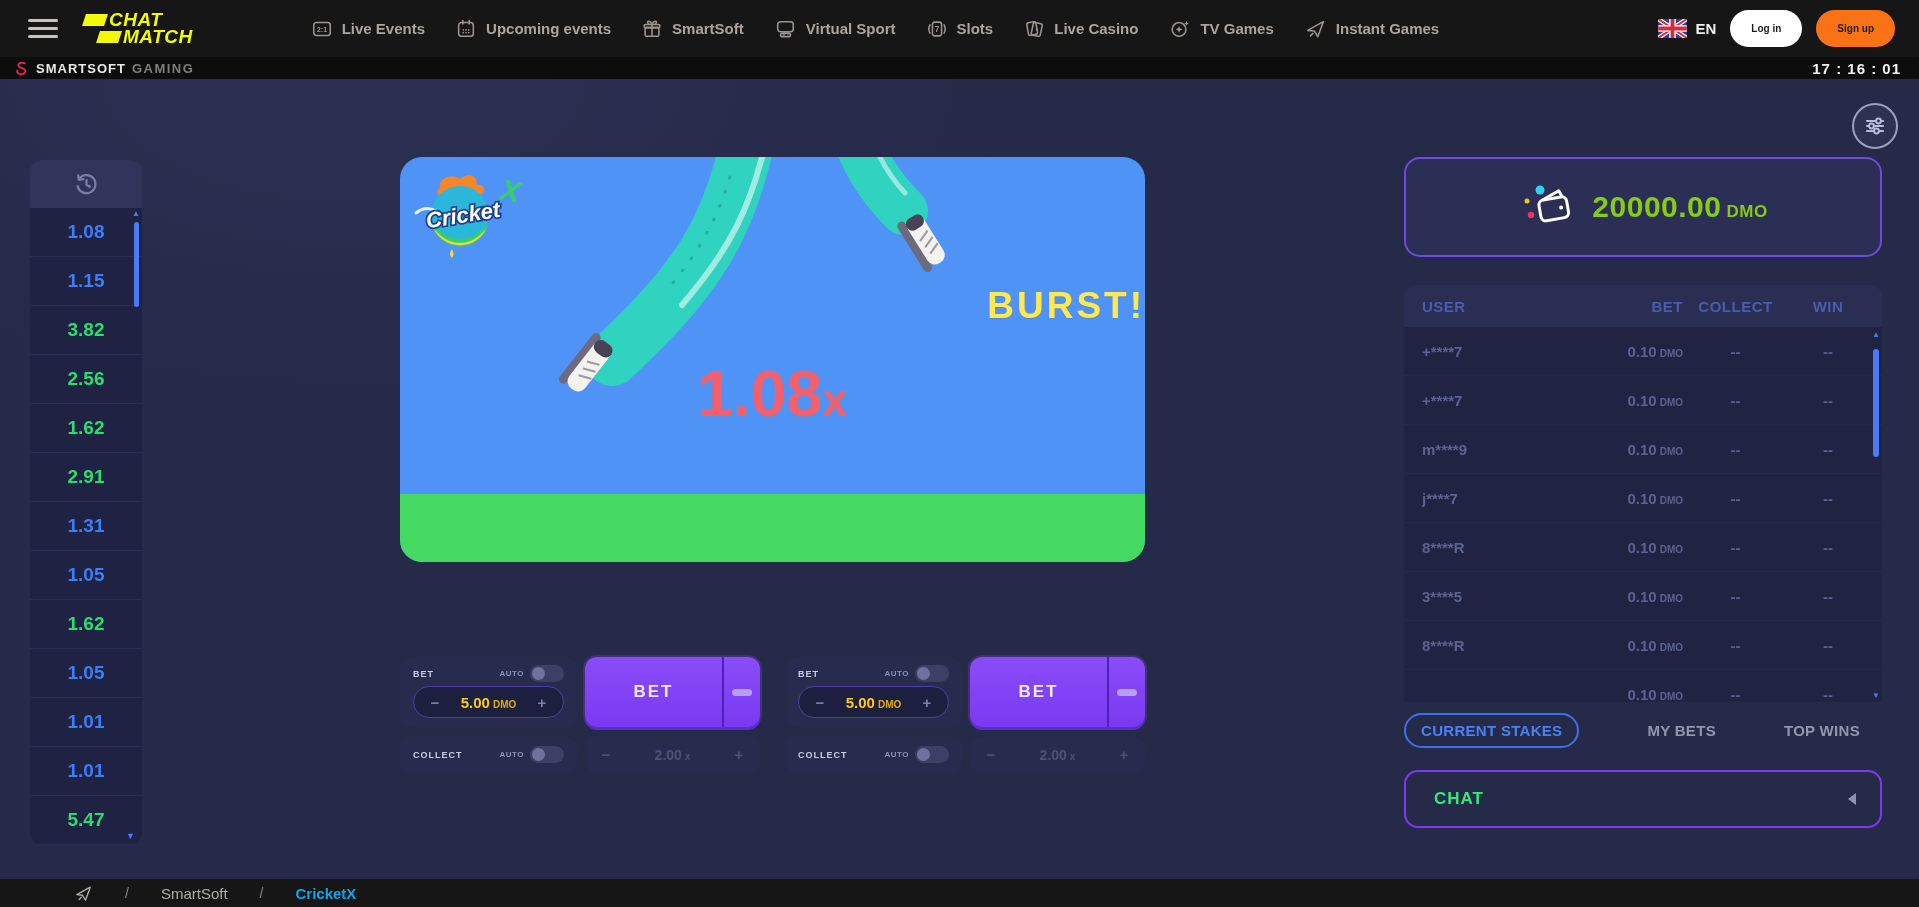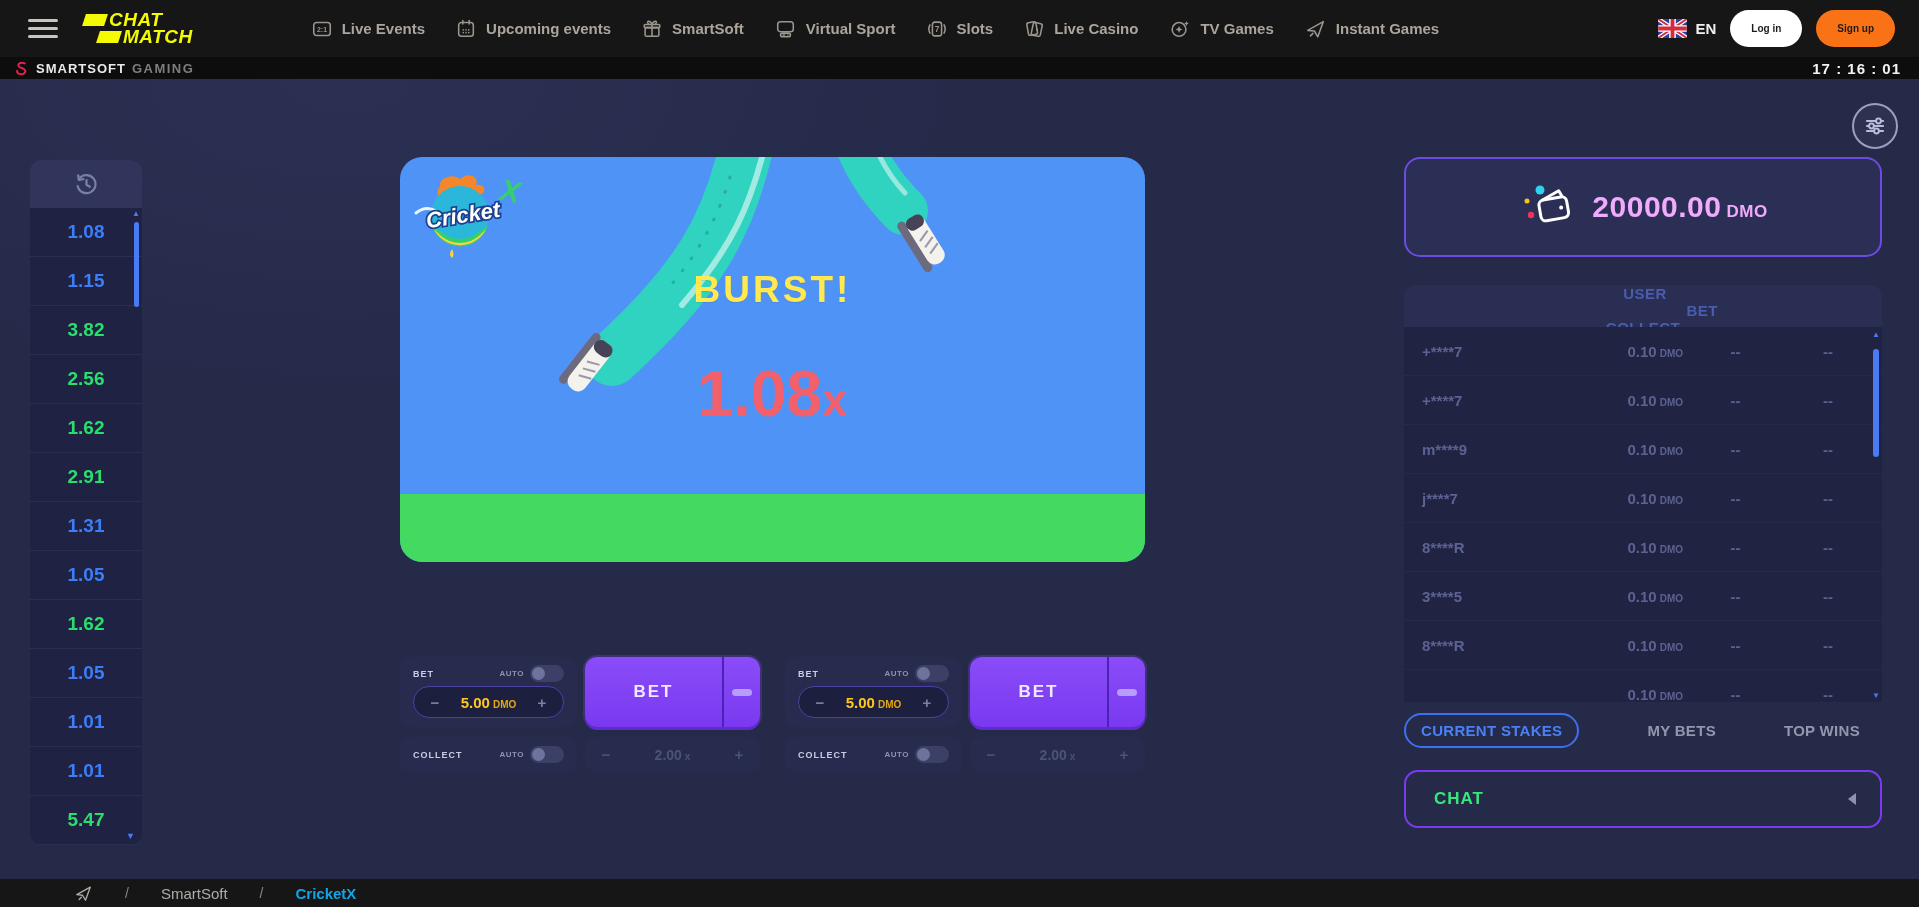--- a/index.html
+++ b/index.html
@@ -50,21 +50,21 @@
   [data-tone="green"] { color:#2ade6e; }
   .sb-thumb { position:absolute; right:3px; top:14px; width:5px; height:85px; background:#4b7bf4; border-radius:3px; cursor:pointer; }
   .sb-up { position:absolute; right:2px; top:1px; font-size:8px; color:#4b7bf4; cursor:pointer; }
   .sb-down { position:absolute; right:7px; bottom:4px; font-size:9px; color:#4b7bf4; cursor:pointer; }
 
   
   .canvas { position:absolute; left:400px; top:78px; width:745px; height:405px; border-radius:22px; overflow:hidden; background:#4f93f7; }
   .ground { position:absolute; left:0; right:0; bottom:0; height:68px; background:#44da62; }
   .legs-art { position:absolute; inset:0; }
   .game-logo { position:absolute; left:10px; top:12px; }
-  .burst { position:absolute; top:112px; width:100%; text-align:center; color:#ffe94f; font-size:37px; font-weight:900; letter-spacing:3px;
+  .burst { position:absolute; top:128px; width:100%; text-align:right; color:#ffe94f; font-size:37px; font-weight:900; letter-spacing:3px;
            text-shadow:0 1px 0 rgba(0,0,0,0.08); }
   .mult { position:absolute; top:200px; width:100%; text-align:center; color:#f2606b; font-weight:bold; font-size:64px; }
   .mult .mx { font-size:46px; }
 
   
   .bet-area { position:absolute; left:400px; top:578px; width:745px; display:flex; justify-content:space-between; }
   .bet-panel { width:360px; display:grid; grid-template-columns:177px 175px; grid-template-rows:70px 35px; gap:10px 8px; }
   .ctrl-box { background:#272b4e; border-radius:12px; padding:8px 13px 9px; display:flex; flex-direction:column; justify-content:space-between; }
   .ctrl-top { display:flex; align-items:center; justify-content:space-between; }
   .tiny-label { font-size:9px; font-weight:bold; letter-spacing:1px; color:#c8cde6; }
@@ -87,26 +87,26 @@
   .collect-stepper { background:#272b4e; border-radius:10px; border:none; display:flex; align-items:center; padding:0 12px; }
   .collect-stepper .step-btn { color:#4d5277; }
   .collect-stepper .step-val { color:#4d5277; font-size:14px; }
   .collect-stepper .cur { color:#4d5277; }
 
   
   .right-col { position:absolute; left:1404px; top:78px; width:478px; }
   .wallet { height:100px; border:2px solid #6c4ce0; border-radius:16px; background:#2b2e55;
             display:flex; align-items:center; justify-content:center; gap:16px; }
   .wallet-icon { position:relative; width:58px; height:46px; }
-  .balance { color:#f0abfc; font-size:30px; font-weight:900; letter-spacing:0.5px; }
+  .balance { color:#84cc16; font-size:30px; font-weight:900; letter-spacing:0.5px; }
   .balance .cur { font-size:17px; font-weight:900; margin-left:5px; }
 
   .stakes { margin-top:28px; }
   .stakes-head { height:42px; background:#2a2e52; border-radius:12px 12px 0 0; display:flex; align-items:center;
-                 color:#4a5cae; font-size:15px; font-weight:bold; letter-spacing:0.5px; padding:0 14px;flex-direction:column; }
+                 color:#4a5cae; font-size:15px; font-weight:bold; letter-spacing:0.5px; padding:0 14px; }
   .col-user { flex:1; text-align:left; padding-left:4px; }
   .col-bet { width:150px; text-align:right; }
   .col-collect { width:105px; text-align:center; }
   .col-win { width:80px; text-align:center; }
   .stakes-body { position:relative; height:375px; overflow:hidden; }
   .stake-row { height:48px; margin-bottom:1px; background:#2023429e; background:#202342; display:flex; align-items:center; padding:0 14px;
                color:#5c6292; font-size:15px; font-weight:bold; }
   .stake-row .col-bet .cur { font-size:10px; margin-left:3px; }
   .tbl-thumb { position:absolute; right:3px; top:22px; width:6px; height:108px; background:#4b7bf4; border-radius:3px; cursor:pointer; }
   .tbl-up { position:absolute; right:2px; top:3px; font-size:8px; color:#4b7bf4; cursor:pointer; }

